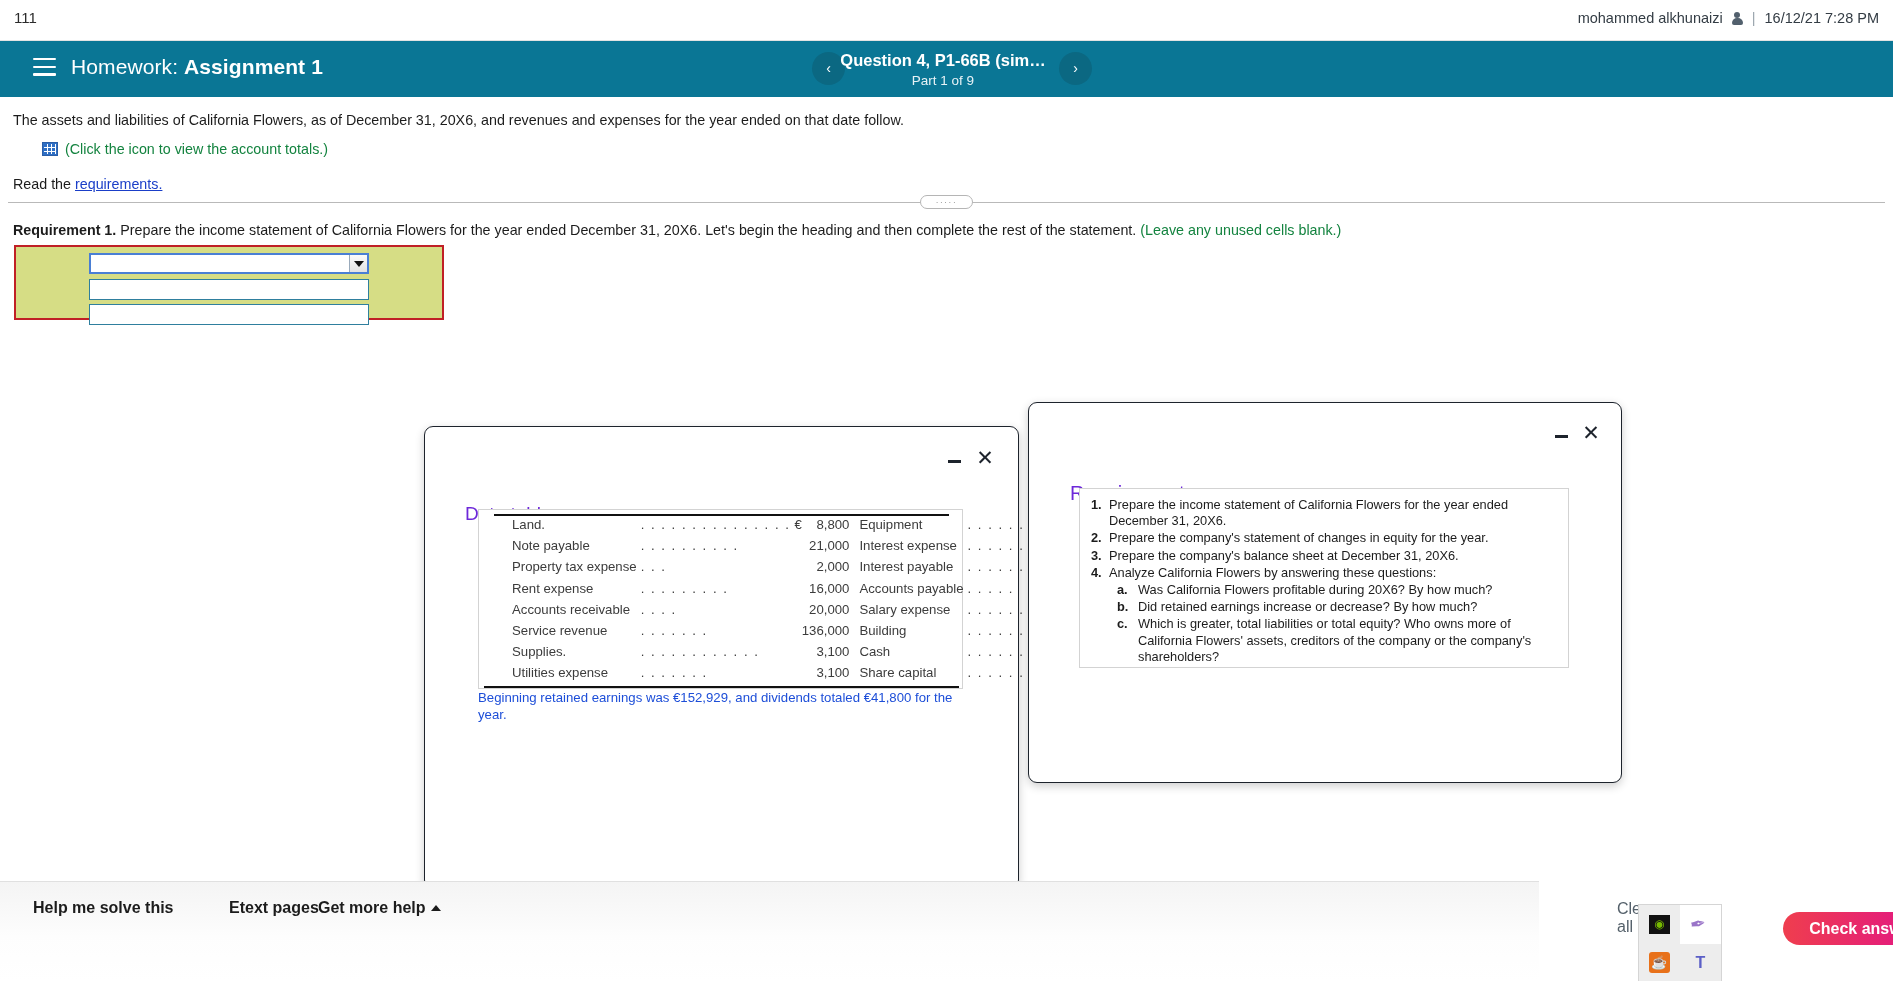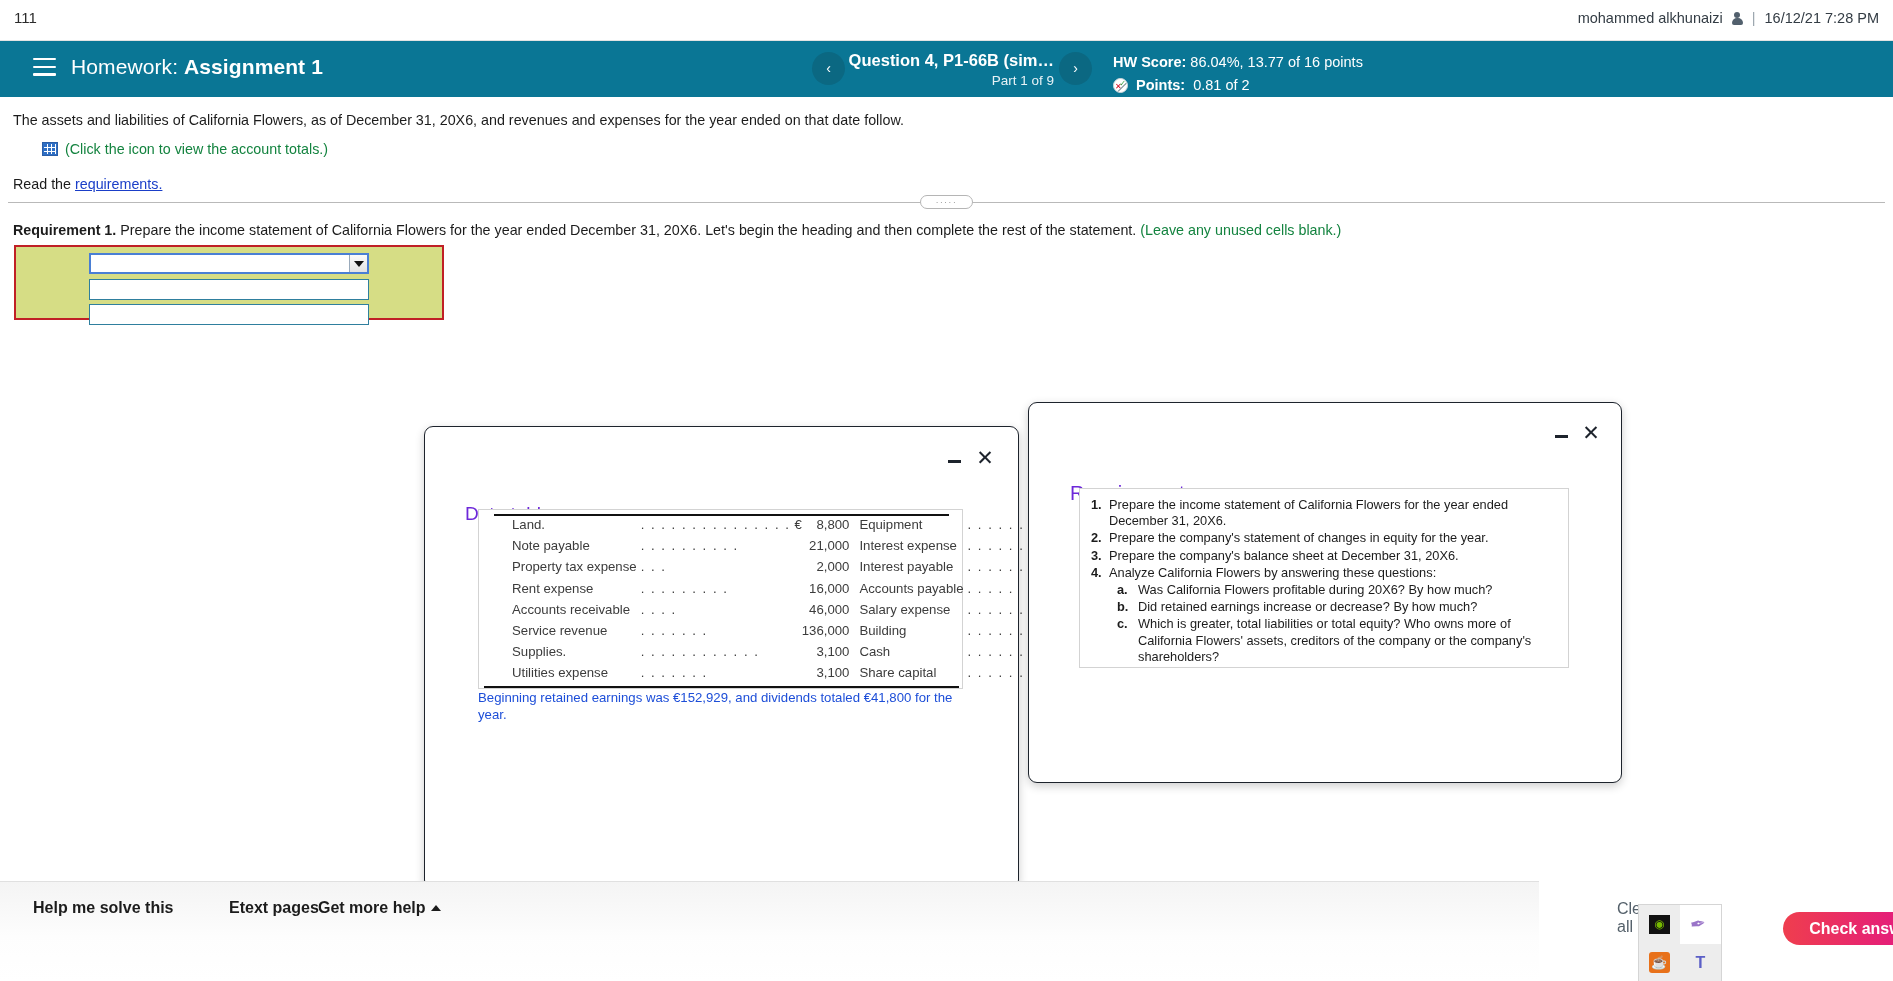--- a/index.html
+++ b/index.html
@@ -46,21 +46,21 @@
   .hw-title b { font-weight: 700; }
 
   .navarrow {
     position:absolute; top:11px; width:33px; height:33px; border-radius:50%;
     background:#0b6882; color:#fff; border:none; cursor:pointer;
     font-size:14px; line-height:33px; text-align:center; padding:0;
   }
   .navarrow.prev { left: 812px; }
   .navarrow.next { left: 1059px; }
 
-  .qblock { position:absolute; left:832px; top:10px; width:222px; text-align:right; }
+  .qblock { position:absolute; left:832px; top:10px; width:222px; text-align:center; }
   .qtitle { font-size:16.5px; font-weight:700; }
   .qpart  { font-size:13.5px; margin-top:3px; color:#e7f2f6; }
 
   .scoreblock { position:absolute; left:1113px; top:12px; font-size:14.5px; line-height:19px; }
   .scoreblock .lbl { font-weight:700; }
   .pointsrow { display:flex; align-items:center; gap:8px; margin-top:4px; }
   .halfmark {
     width:15px; height:15px; border-radius:50%; background:#fff;
     position:relative; overflow:hidden; flex:0 0 auto;
     border:1px solid #cfd8dc;
@@ -256,33 +256,20 @@
   </div>
 
   <button class="navarrow prev">‹</button>
   <button class="navarrow next">›</button>
 
   <div class="qblock">
     <div class="qtitle">Question 4, P1-66B (sim…</div>
     <div class="qpart">Part 1 of 9</div>
   </div>
 
-  <div class="scoreblock">
-    <div>
-      <span class="lbl">HW Score:</span>
-      <span>86.04%, 13.77 of 16 points</span>
-    </div>
-    <div class="pointsrow">
-      <span class="halfmark">
-          <i></i>
-        </span>
-      <span class="lbl">Points:</span>
-      <span>0.81 of 2</span>
-    </div>
-  </div>
 
   <div class="gear-btn">
     <svg class="gear-svg" viewBox="0 0 24 24" fill="none" stroke="#ffffff" stroke-width="1.8">
       <circle cx="12" cy="12" r="3.2"></circle>
       <path d="M12 3.4l1.5 1.9 2.4-.6.4 2.4 2.3.9-1.2 2.1 1.2 2.1-2.3.9-.4 2.4-2.4-.6L12 18.9l-1.5-1.9-2.4.6-.4-2.4-2.3-.9 1.2-2.1L5.4 9.1l2.3-.9.4-2.4 2.4.6z"></path>
     </svg>
   </div>
   <button class="save-btn">Save</button>
 </div>
 
@@ -362,21 +349,21 @@
               <td class="c-val1">16,000</td>
               <td class="c-lbl2">Accounts payable</td>
               <td class="c-dots">. . . . .</td>
               <td class="c-cur"></td>
               <td class="c-val2">7,000</td>
             </tr>
             <tr>
               <td class="c-lbl1">Accounts receivable</td>
               <td class="c-dots">. . . .</td>
               <td class="c-cur"></td>
-              <td class="c-val1">46,000</td>
+              <td class="c-val1">20,000</td>
               <td class="c-lbl2">Salary expense</td>
               <td class="c-dots">. . . . . . .</td>
               <td class="c-cur"></td>
               <td class="c-val2">31,000</td>
             </tr>
             <tr>
               <td class="c-lbl1">Service revenue</td>
               <td class="c-dots">. . . . . . .</td>
               <td class="c-cur"></td>
               <td class="c-val1">136,000</td>

